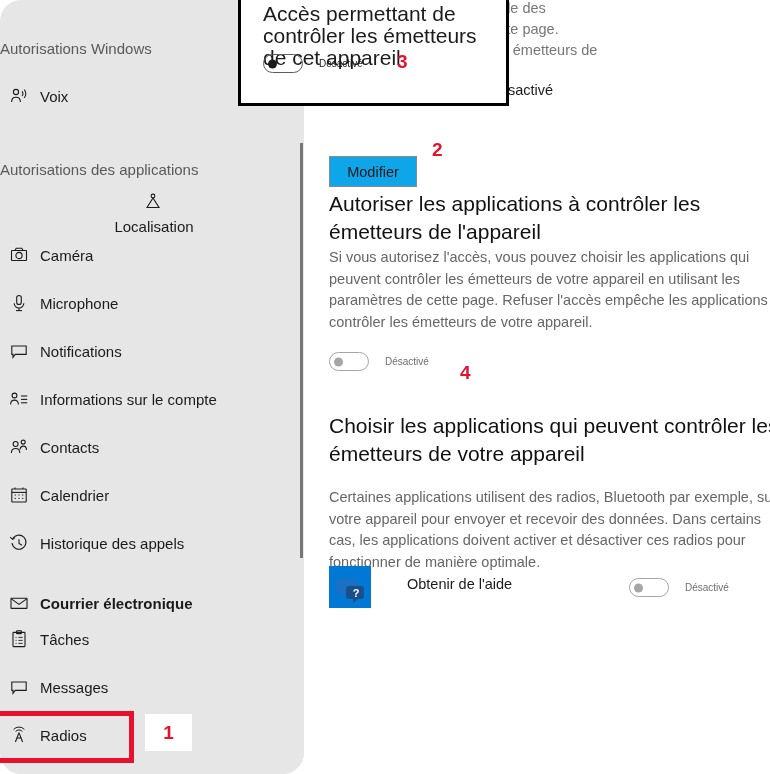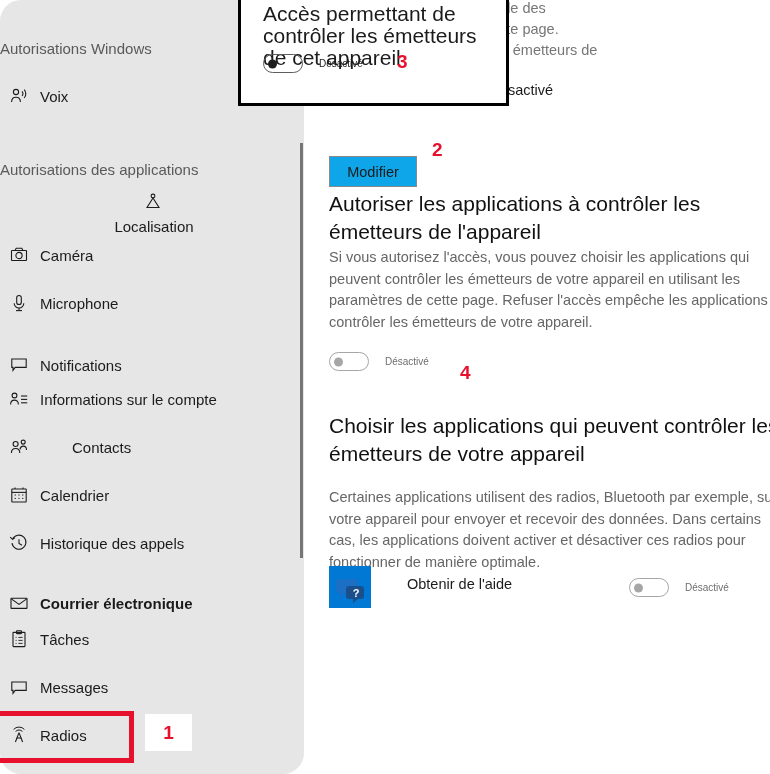--- a/index.html
+++ b/index.html
@@ -212,21 +212,21 @@
         <svg width="20" height="20" viewBox="0 0 20 20" fill="none" stroke="#1c1c1c" stroke-width="1.1">
           <rect x="7.7" y="2.5" width="4.6" height="9" rx="2.3"></rect>
           <path d="M5.2 10.2 a4.8 4.8 0 0 0 9.6 0"></path>
             <path d="M10 15 v2.6"></path>
             <path d="M7 17.6 h6"></path>
         </svg>
       </span>
       <span class="side-lbl">Microphone</span>
     </div>
 
-    <div class="side-item" style="top:328px;align-items:flex-end;">
+    <div class="side-item" style="top:328px;">
       <span class="side-ico">
         <svg width="20" height="20" viewBox="0 0 20 20" fill="none" stroke="#1c1c1c" stroke-width="1.1">
           <path d="M2.8 5 h14.4 v8.4 h-11 L4 16.4 v-3 H2.8 Z"></path>
         </svg>
       </span>
       <span class="side-lbl">Notifications</span>
     </div>
 
     <div class="side-item" style="top:376px;">
       <span class="side-ico">
@@ -234,21 +234,21 @@
           <circle cx="5.5" cy="6.5" r="2.4"></circle>
             <path d="M1.6 15.4 c0-2.9 1.8-4.3 3.9-4.3 s3.9 1.4 3.9 4.3"></path>
           <path d="M12 7 h6.2"></path>
             <path d="M12 10.4 h6.2"></path>
             <path d="M12 13.8 h6.2"></path>
         </svg>
       </span>
       <span class="side-lbl">Informations sur le compte</span>
     </div>
 
-    <div class="side-item" style="top:424px;gap:32px;">
+    <div class="side-item" style="top:424px;">
       <span class="side-ico">
         <svg width="20" height="20" viewBox="0 0 20 20" fill="none" stroke="#1c1c1c" stroke-width="1.1">
           <circle cx="6.6" cy="7" r="2.5"></circle>
             <path d="M2.4 16 c0-3 1.9-4.5 4.2-4.5 s4.2 1.5 4.2 4.5"></path>
           <circle cx="14.2" cy="5.1" r="2"></circle>
             <path d="M11 12.3 c0.4-2.2 1.8-3.2 3.2-3.2 c1.8 0 3.3 1.3 3.3 3.8"></path>
         </svg>
       </span>
       <span class="side-lbl">Contacts</span>
     </div>

